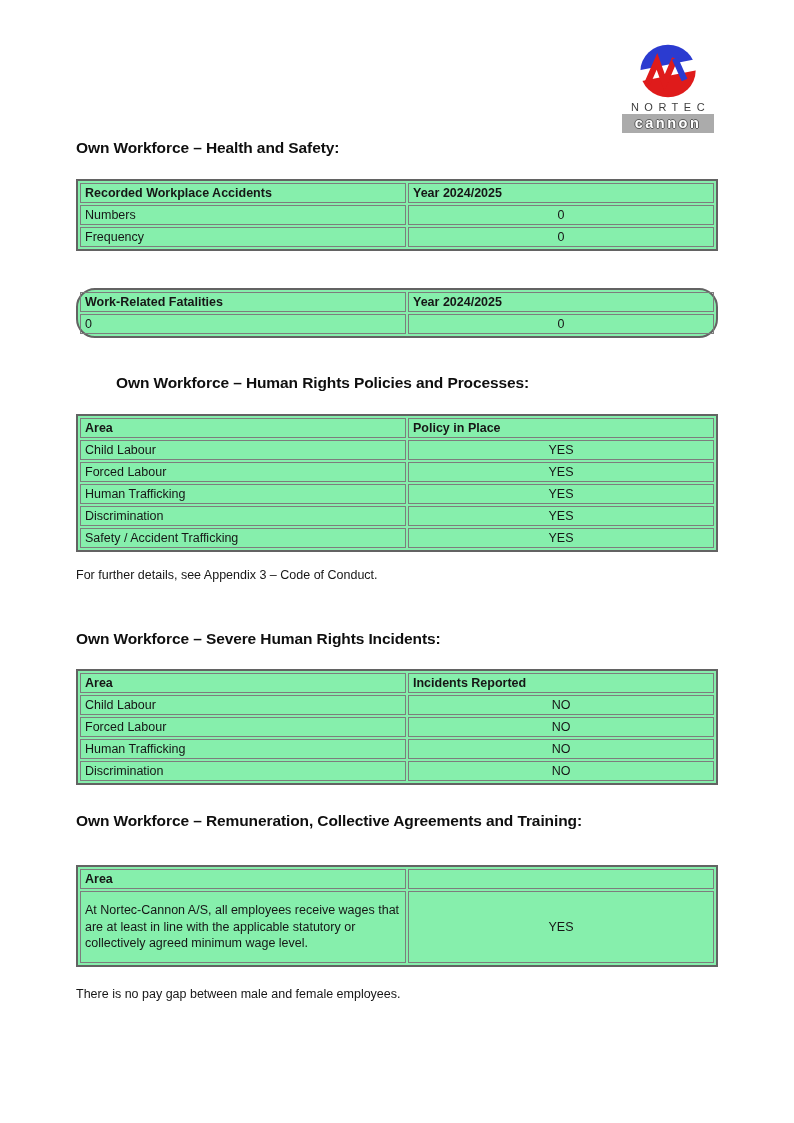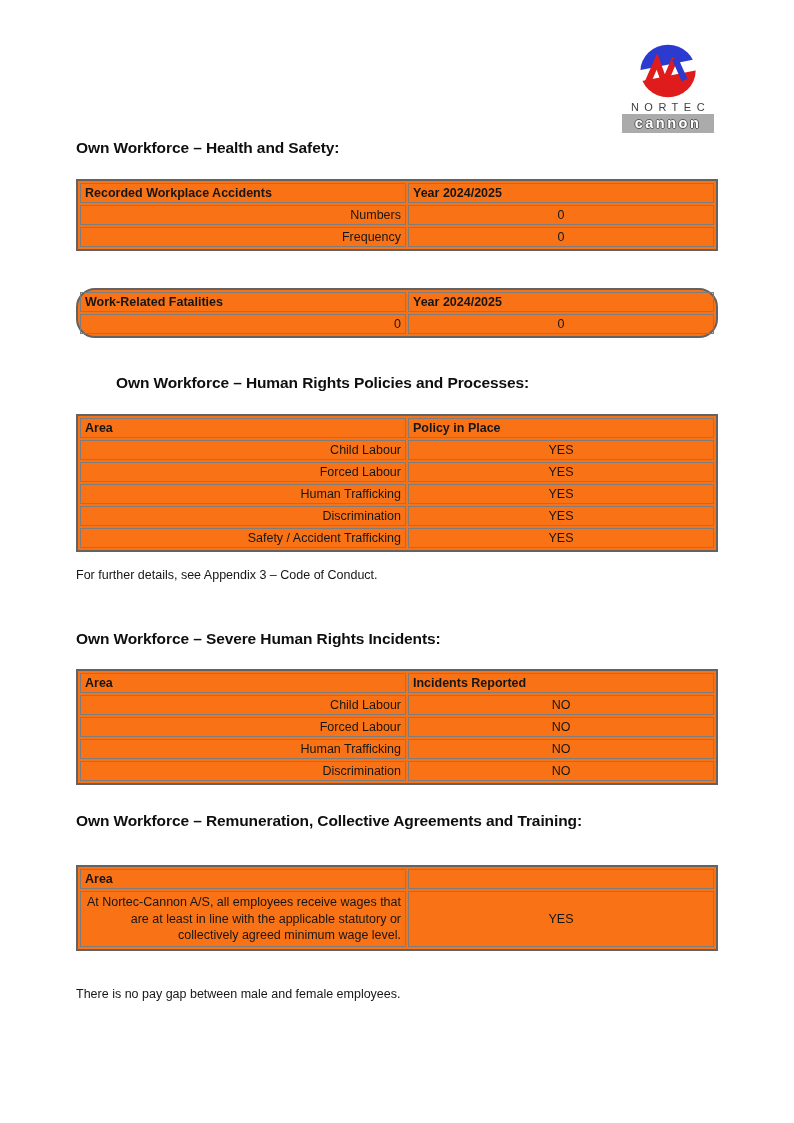--- a/index.html
+++ b/index.html
@@ -55,38 +55,38 @@
     font-size: 12.5px;
     color: #161616;
     white-space: nowrap;
   }
 
   
   table.doc-table {
     border-collapse: separate;
     border-spacing: 2px;
     border: 2px solid #636363;
-    background: #f97316;
+    background: #86efac;
     width: 642px;
     table-layout: fixed;
   }
   .doc-table th, .doc-table td {
     border: 1px solid #7d7d7d;
     font-size: 12.5px;
     line-height: 16px;
     padding: 1px 4px;
     height: 19px;
     vertical-align: middle;
     overflow: hidden;
   }
   .doc-table th {
     font-weight: bold;
     text-align: left;
   }
-  .doc-table td.label { text-align: right; }
+  .doc-table td.label { text-align: left; }
   .doc-table td.val   { text-align: center; }
   .doc-table .c1 { width: 326px; }
   .doc-table td.multiline { line-height: 16.5px; padding: 2px 4px; }
 </style>
 </head>
 <body>
 
 <div class="page">
 
   <div class="abs logo">
@@ -222,21 +222,21 @@
     <colgroup>
         <col class="c1">
         <col>
       </colgroup>
     <tbody>
         <tr>
       <th>Area</th>
       <th></th>
     </tr>
     <tr>
-      <td class="label multiline" style="height:56px; white-space:normal;">At Nortec-Cannon A/S, all employees receive wages that are at least in line with the applicable statutory or collectively agreed minimum wage level.</td>
+      <td class="label multiline" style="height:72px; white-space:normal;">At Nortec-Cannon A/S, all employees receive wages that are at least in line with the applicable statutory or collectively agreed minimum wage level.</td>
       <td class="val">YES</td>
     </tr>
   </tbody>
     </table>
 
   <div class="abs note" style="top:970px;margin-top:17px;">There is no pay gap between male and female employees.</div>
 
 </div>
 
 </body></html>

